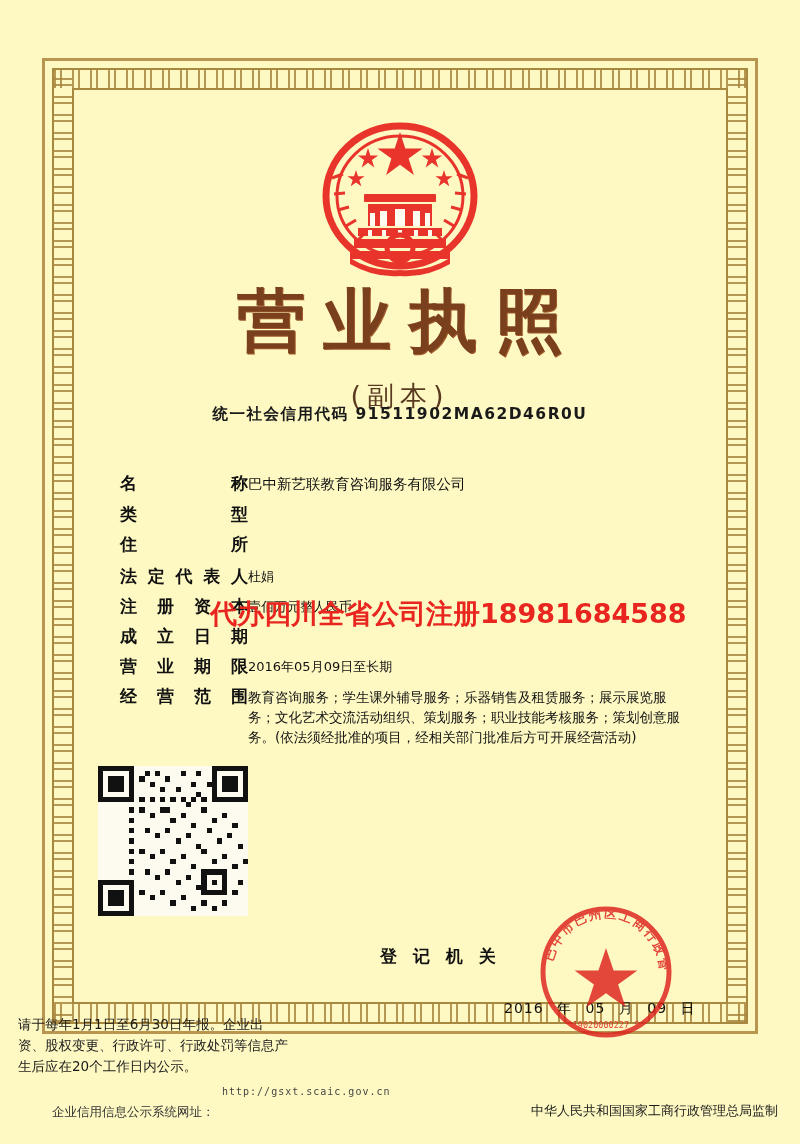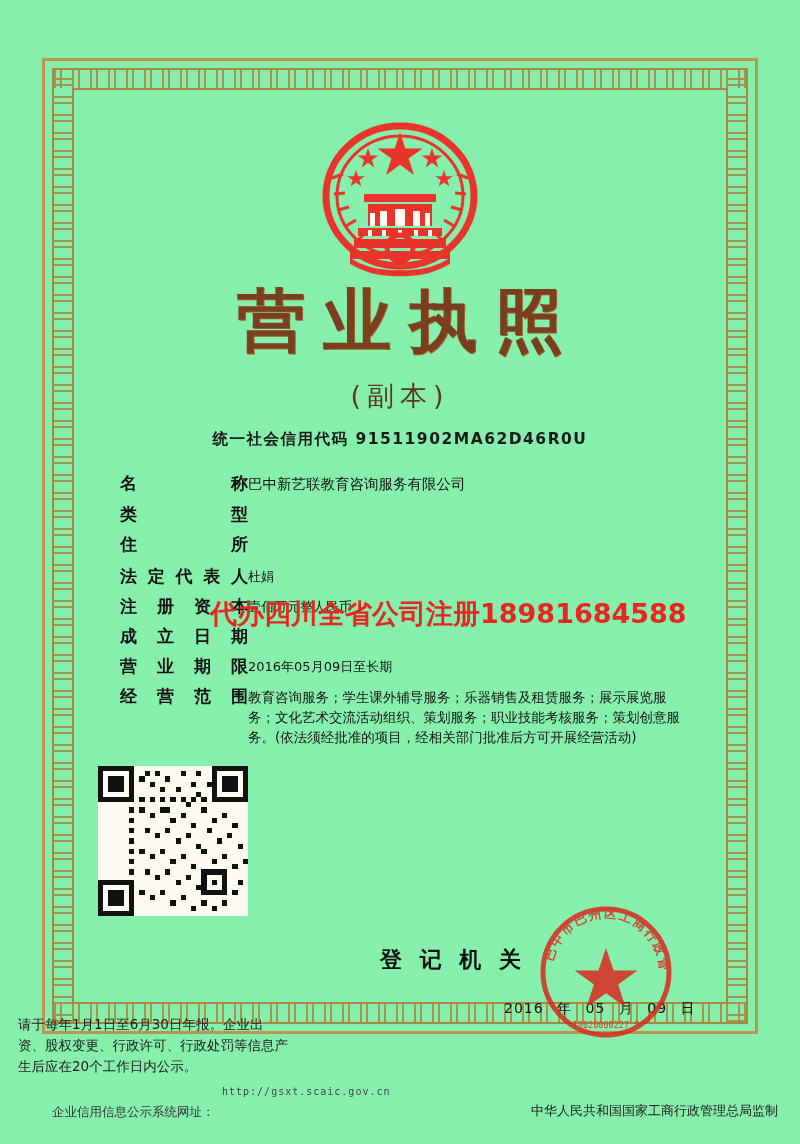--- a/index.html
+++ b/index.html
@@ -12,21 +12,21 @@
     background: #fdfbf2;
     font-family: "Liberation Serif", serif;
     position: relative;
     overflow: hidden;
   }
 
   
   .page {
     position: absolute;
     inset: 0;
-    background: #86efac;
+    background: #fef9c3;
   }
   .border-outer {
     position: absolute;
     left: 42px;
     top: 58px;
     right: 42px;
     bottom: 110px;
     border: 3px solid #b8964f;
   }
   .meander-frame {
@@ -102,21 +102,21 @@
     top: 378px;
     text-align: center;
     font-family: "DejaVu Sans", sans-serif;
     font-size: 27px;
     color: #5a3a20;
     letter-spacing: 6px;
   }
   .credit-code {
     position: absolute;
     left: 0; right: 0;
-    top: 429px;
+    top: 404px;
     text-align: center;
     font-family: "DejaVu Sans", sans-serif;
     font-size: 15.5px;
     font-weight: bold;
     color: #1a1a1a;
     letter-spacing: 1.5px;
   }
 
   
   .fields {
@@ -179,21 +179,21 @@
     width: 150px;
     height: 150px;
   }
 
   
   .reg-authority {
     position: absolute;
     left: 380px;
     top: 945px;
     font-family: "DejaVu Sans", sans-serif;
-    font-size: 22px;
+    font-size: 17px;
     font-weight: bold;
     color: #111;
     letter-spacing: 5px;
   }
   .reg-date {
     position: absolute;
     left: 500px;
     top: 1000px;
     font-family: "DejaVu Sans", sans-serif;
     font-size: 14px;

